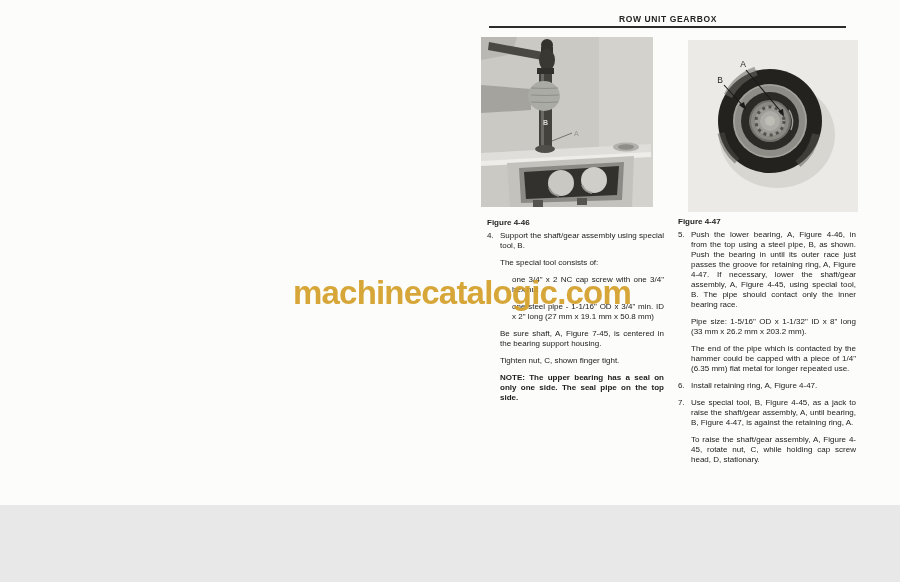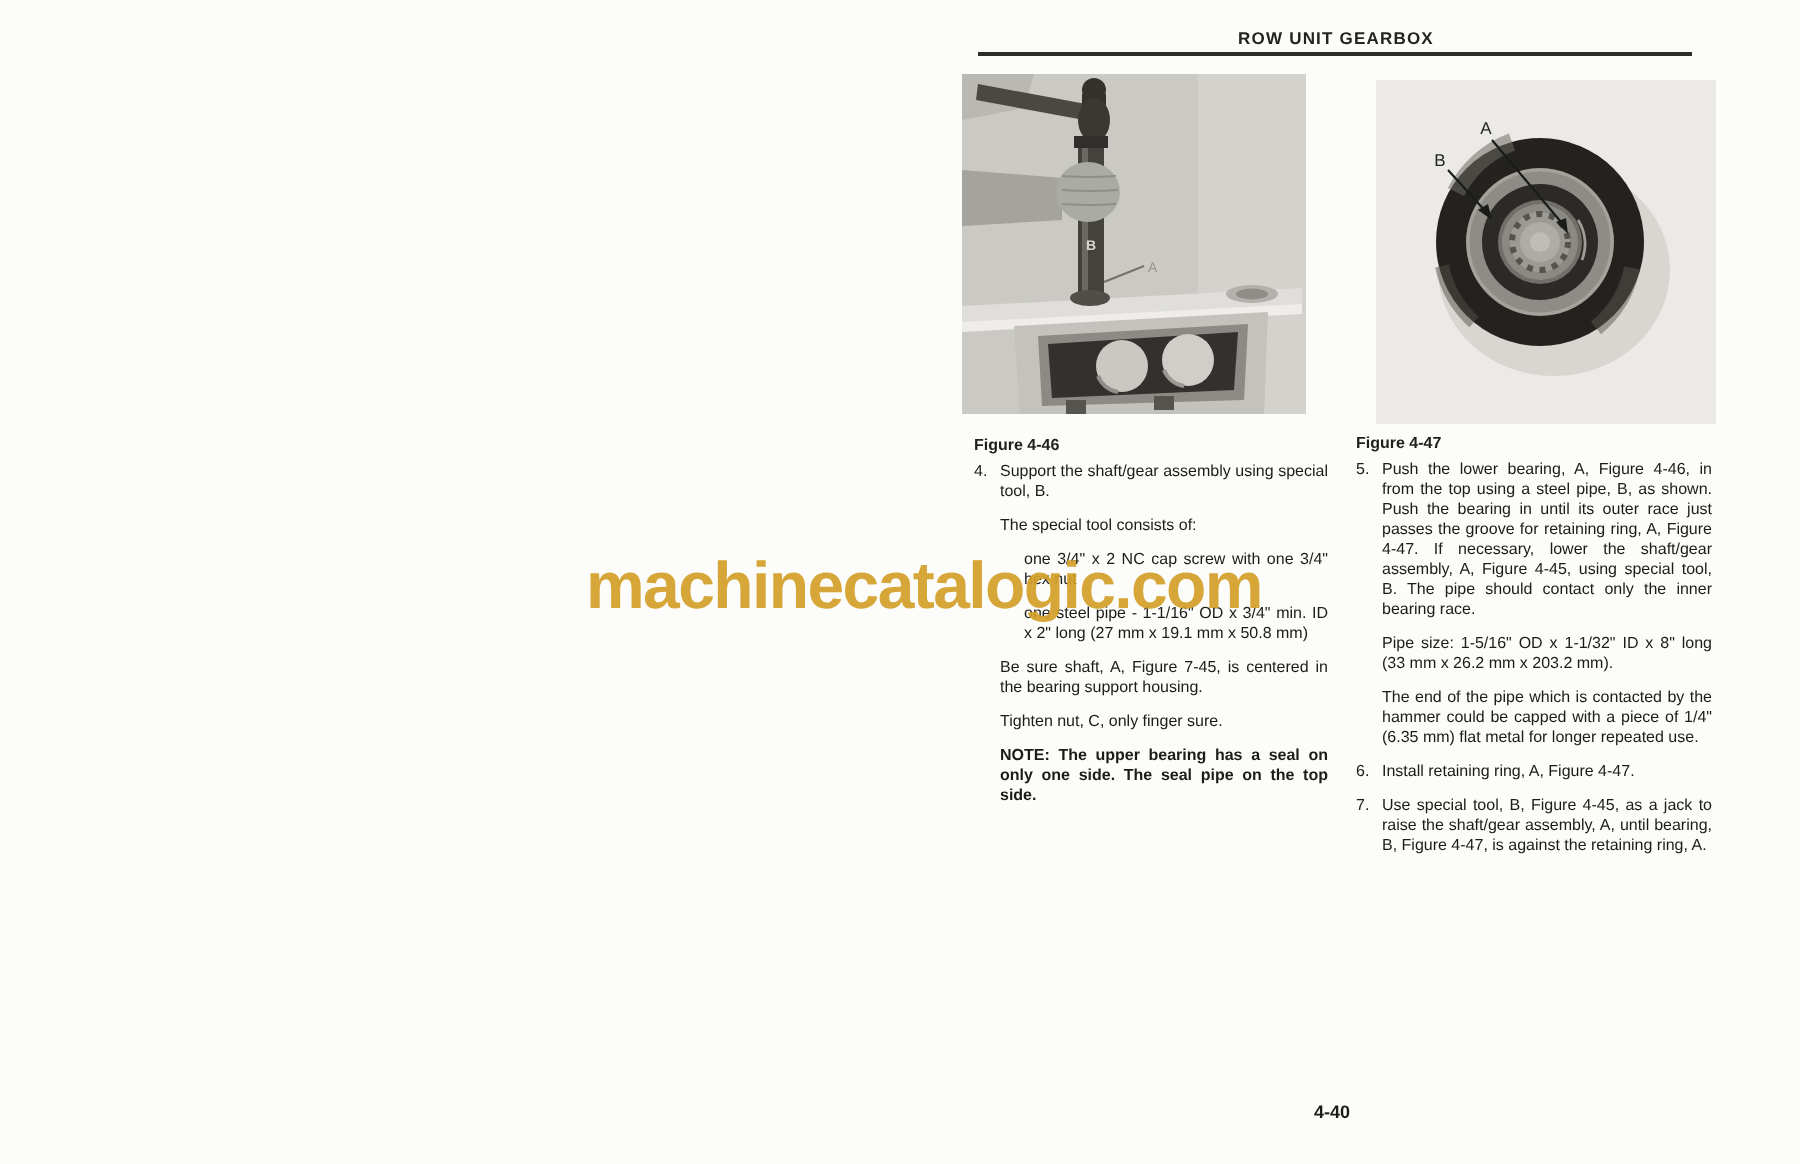--- a/index.html
+++ b/index.html
@@ -1,19 +1,19 @@
 <!DOCTYPE html>
 <html><head>
 <meta charset="utf-8">
 <style>
   * { box-sizing: border-box; margin: 0; padding: 0; }
   html,body { background:#e8e8e8; }
   .page {
     position: relative;
-    width: 900px; height: 582px;
+    width: 900px; height: 505px;
     background: #fcfcfa;
     font-family: "Liberation Sans", sans-serif;
     color: #1b1b19;
     overflow: hidden;
     margin: 0 auto;
   }
   
   .header-title {
     position: absolute; left: 490px; top: 14px; width: 356px;
     text-align: center; font-size: 8.5px; font-weight: bold;
@@ -147,38 +147,39 @@
 
   <div class="col col-left">
     <div class="item">
       <span class="num">4.</span>
       <div class="body">Support the shaft/gear assembly using special tool, B.</div>
     </div>
     <div class="para indent1">The special tool consists of:</div>
     <div class="para indent2">one 3/4" x 2 NC cap screw with one 3/4" hex nut</div>
     <div class="para indent2">one steel pipe - 1-1/16" OD x 3/4" min. ID x 2" long (27 mm x 19.1 mm x 50.8 mm)</div>
     <div class="para indent1">Be sure shaft, A, Figure 7-45, is centered in the bearing support housing.</div>
-    <div class="para indent1">Tighten nut, C, only finger sure.</div>
+    <div class="para indent1">Tighten nut, C, shown finger tight.</div>
     <div class="para indent1 note">NOTE: The upper bearing has a seal on only one side. The seal pipe on the top side.</div>
   </div>
 
   <div class="col col-right">
     <div class="item">
       <span class="num">5.</span>
       <div class="body">Push the lower bearing, A, Figure 4-46, in from the top using a steel pipe, B, as shown. Push the bearing in until its outer race just passes the groove for retaining ring, A, Figure 4-47. If necessary, lower the shaft/gear assembly, A, Figure 4-45, using special tool, B. The pipe should contact only the inner bearing race.</div>
     </div>
     <div class="para indent1">Pipe size: 1-5/16" OD x 1-1/32" ID x 8" long (33 mm x 26.2 mm x 203.2 mm).</div>
     <div class="para indent1">The end of the pipe which is contacted by the hammer could be capped with a piece of 1/4" (6.35 mm) flat metal for longer repeated use.</div>
     <div class="item">
       <span class="num">6.</span>
       <div class="body">Install retaining ring, A, Figure 4-47.</div>
     </div>
     <div class="item">
       <span class="num">7.</span>
       <div class="body">Use special tool, B, Figure 4-45, as a jack to raise the shaft/gear assembly, A, until bearing, B, Figure 4-47, is against the retaining ring, A.</div>
     </div>
+    <div class="para indent1">To raise the shaft/gear assembly, A, Figure 4-45, rotate nut, C, while holding cap screw head, D, stationary.</div>
   </div>
 
   <div class="watermark">machinecatalogic.com</div>
 
   <div class="page-number">4-40</div>
 
 </div>
 
 </body></html>

